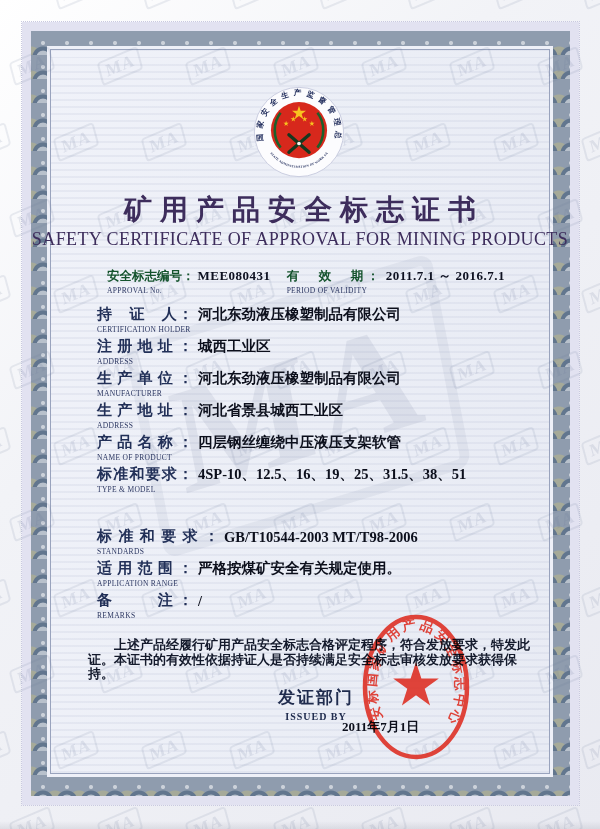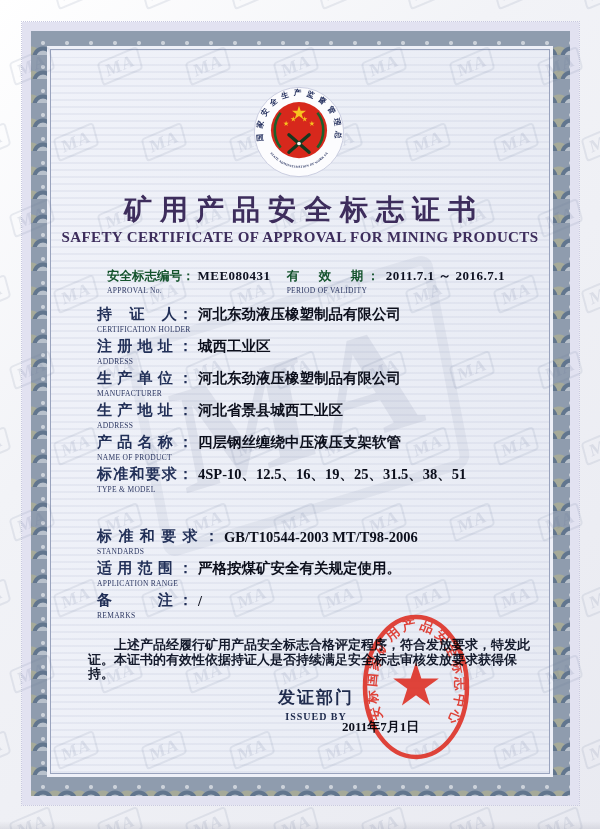--- a/index.html
+++ b/index.html
@@ -48,21 +48,21 @@
       border:10px solid rgba(116,124,152,.09);border-radius:14px;
       transform:rotate(-17deg) skewX(-6deg);letter-spacing:4px;}
 
   .content{position:absolute;inset:0;z-index:3;}
 
   .emblem{position:absolute;left:253px;top:86px;width:92px;height:92px;}
 
   .title{position:absolute;left:0;right:0;top:191px;text-align:center;
     font-size:28px;font-weight:bold;color:#3d2d5c;letter-spacing:8px;padding-left:8px;}
   .subtitle{position:absolute;left:0;right:0;top:229px;text-align:center;
-    font-size:15px;font-weight:bold;color:#3d2d5c;letter-spacing:0.4px;}
+    font-size:18px;font-weight:normal;color:#3d2d5c;letter-spacing:0.4px;}
 
   .hdr-row{position:absolute;left:107px;top:266px;display:flex;}
   .hdr-col{white-space:nowrap;}
   .hdr-col + .hdr-col{margin-left:16px;}
   .lab-s{font-size:12.5px;font-weight:bold;color:#14532d;}
   .lab-s.sp{letter-spacing:3.5px;}
   .val-s{font-size:13px;font-weight:bold;color:#0d1020;letter-spacing:0.5px;margin-left:3px;}
   .sub{display:block;font-size:7.5px;font-weight:normal;color:#2a3560;letter-spacing:0.3px;margin-top:1px;}
 
   .rows{position:absolute;left:97px;top:305px;width:460px;}

